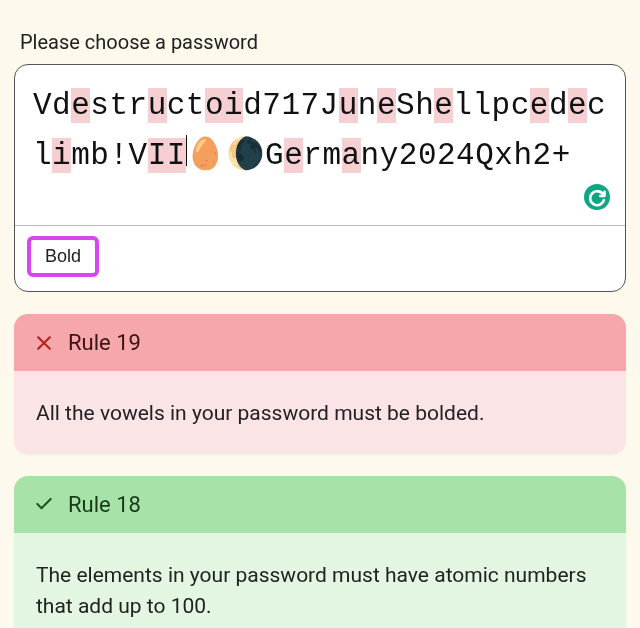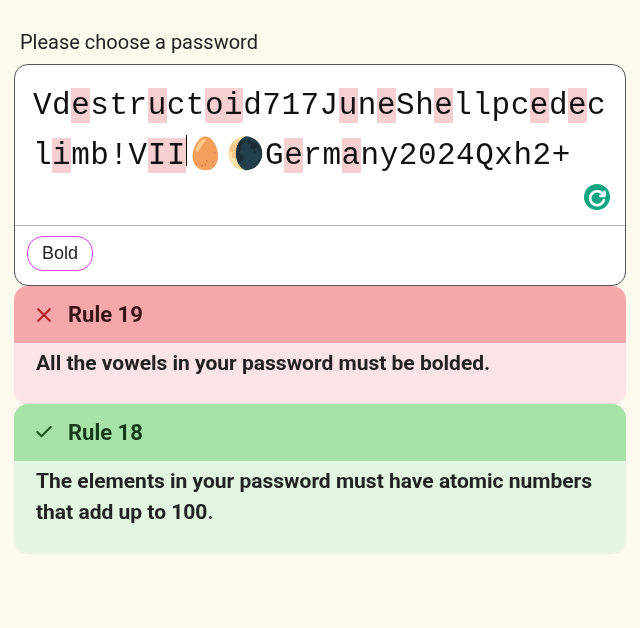--- a/index.html
+++ b/index.html
@@ -53,44 +53,44 @@
     right:14px;
     bottom:14px;
     width:28px;height:28px;
   }
 
   .toolbar{
     border-top:1px solid #bbb;
     padding:10px 12px 14px 12px;
   }
   .tool-btn{
-    border:1px solid #d946ef;
+    border:4px solid #d946ef;
     background:#fff;
-    border-radius:16px;
+    border-radius:6px;
     padding:6px 14px;
     font-size:18px;
     color:#222;
     cursor:pointer;
   }
 
   .rule{
+    margin-top:22px;
     border-radius:14px;
     overflow:hidden;
     box-shadow:0 1px 2px rgba(0,0,0,0.06);
-    font-weight:bold;
   }
   .rule-head{
     display:flex;
     align-items:center;
     gap:14px;
     padding:16px 20px;
     font-size:22px;
   }
   .rule-body{
-    padding:5px 22px 24px 22px;
+    padding:27px 22px 24px 22px;
     font-size:21px;
     line-height:1.5;
     color:#222;
   }
   .rule.fail .rule-head{background:#f5a7ab;color:#3a1414}
   .rule.fail .rule-body{background:#fbe4e6}
   .rule.pass .rule-head{background:#a7e3a9;color:#163a16}
   .rule.pass .rule-body{background:#e2f6e2}
 
   .rule-icon{width:20px;height:20px;flex:0 0 20px}

